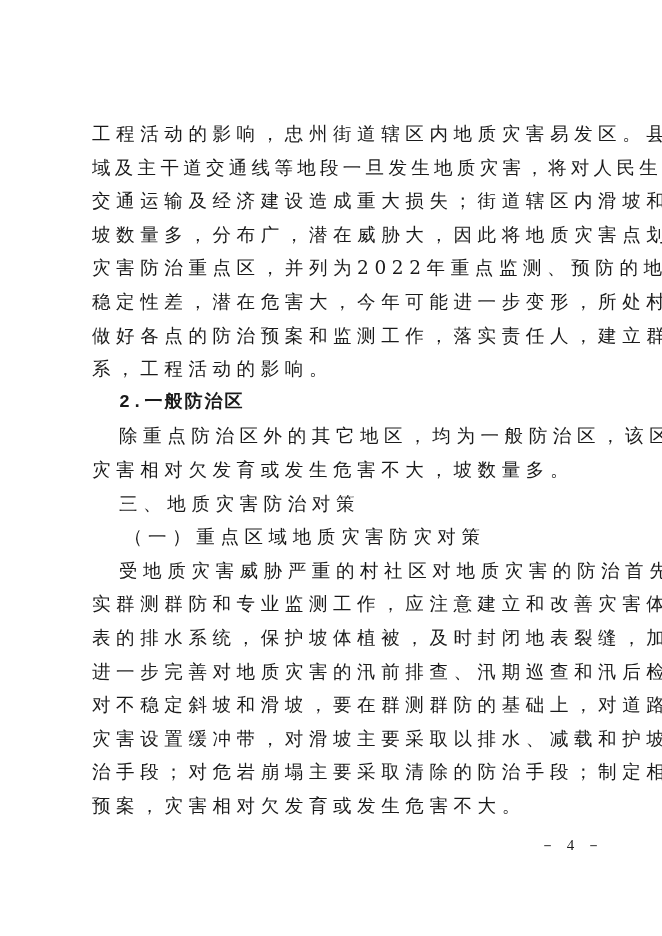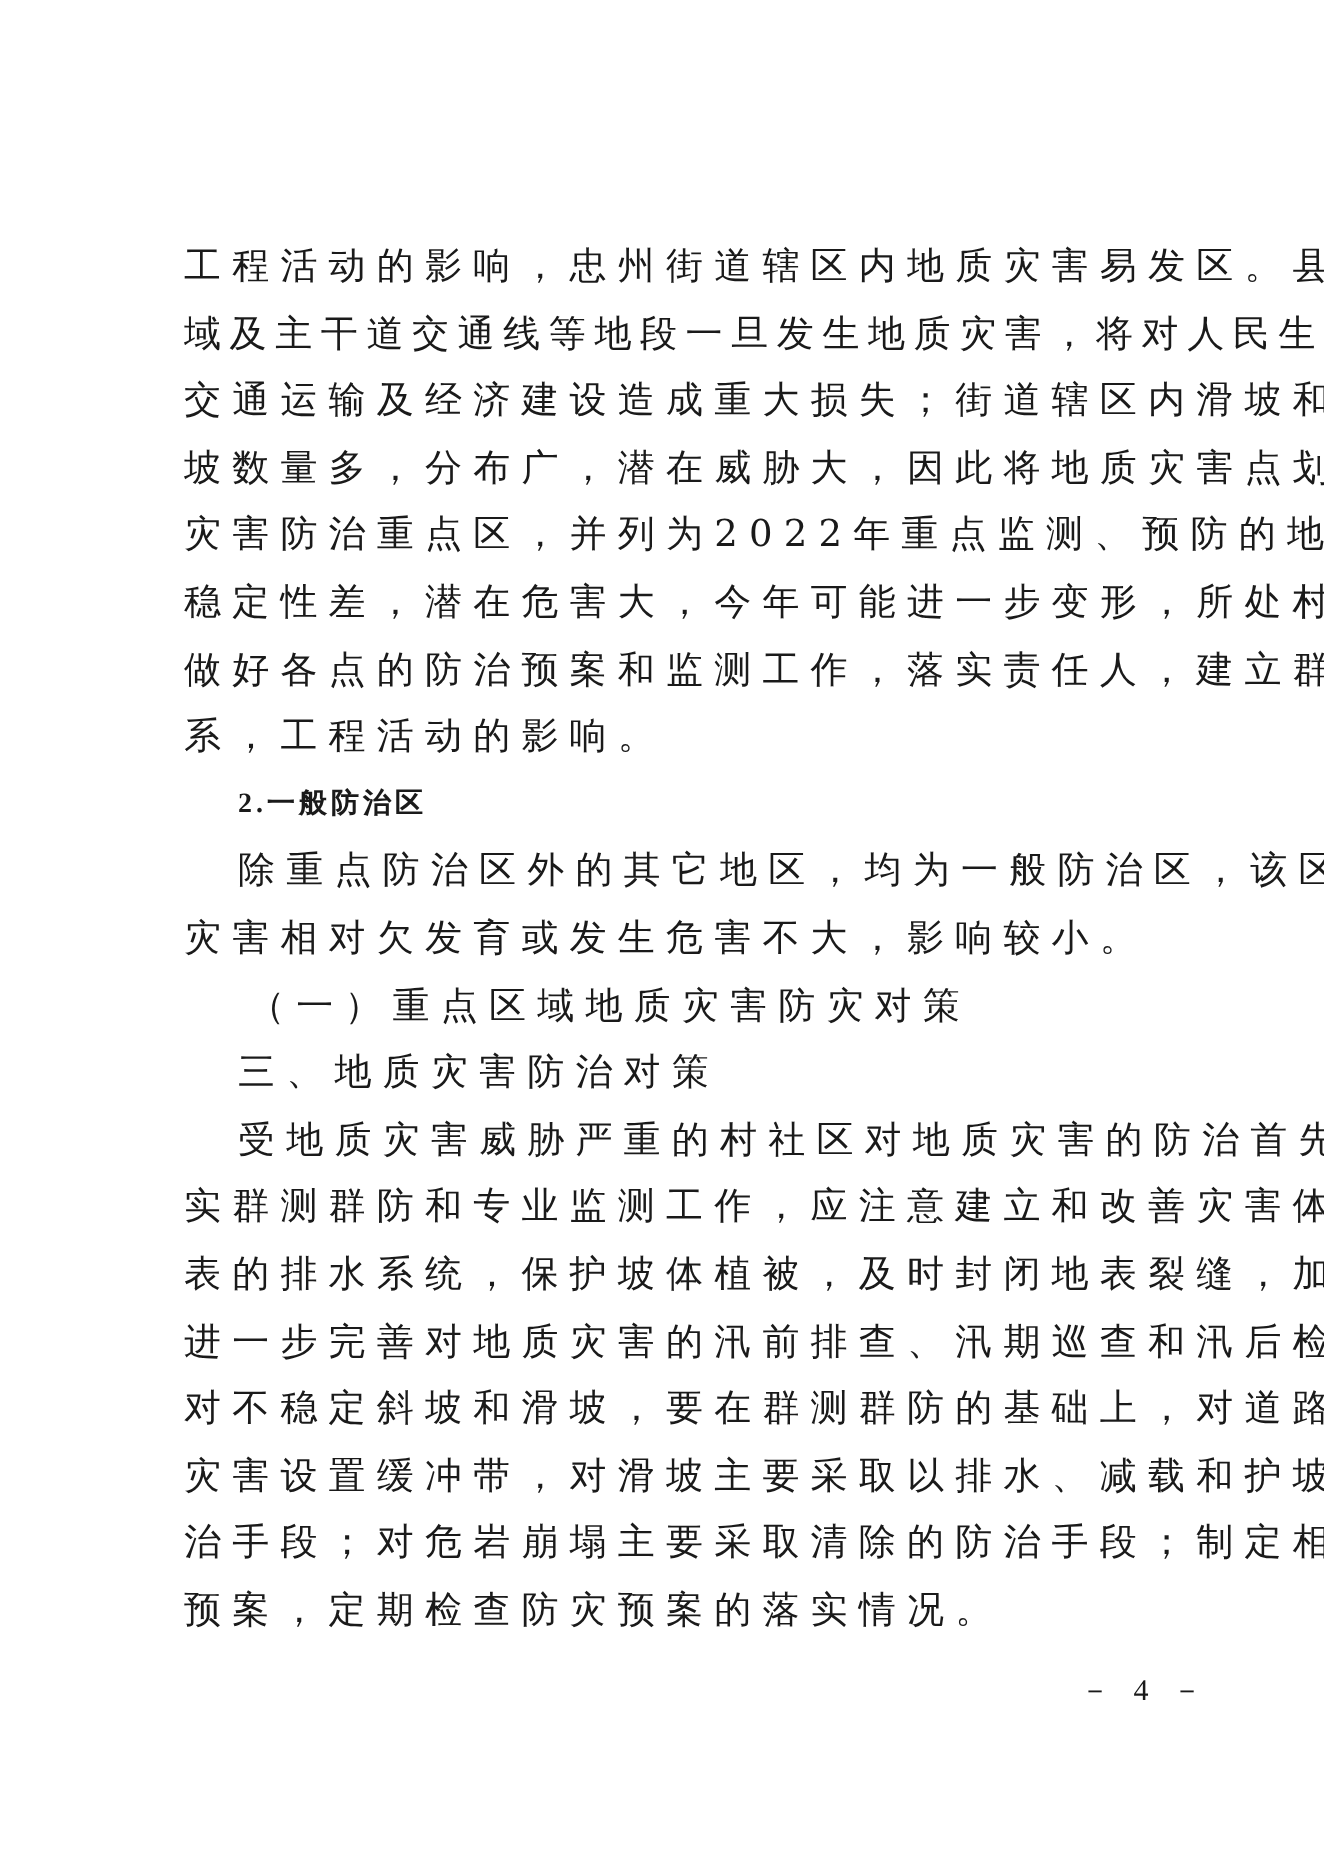--- a/index.html
+++ b/index.html
@@ -8,21 +8,21 @@
     font-family: "DejaVu Serif", "Liberation Serif", serif;
     color: #1a1a1a;
   }
   .page { position: absolute; left: 92px; top: 117px; width: 488px; }
   .line {
     height: 33.6px; line-height: 33.6px; font-size: 18.5px; white-space: nowrap;
     letter-spacing: 5.6px; text-align: justify; text-align-last: justify;
   }
   .line.last { text-align-last: left; }
   .indent { padding-left: 27px; }
-  .bold { font-weight: bold; font-family: Liberation Serif, serif; font-size: 14px; letter-spacing: 2px; }
+  .bold { font-weight: bold; font-family: Liberation Mono, monospace; font-size: 18px; letter-spacing: 2px; }
   .heading { text-align-last: left; }
   .sub { padding-left: 32px; text-align-last: left; }
   .page-num {
     position: absolute; left: 540px; top: 836px; font-size: 15px; letter-spacing: 4px;
     font-family: "Liberation Serif", "DejaVu Serif", serif;
   }
   .narrow { letter-spacing: 4.3px; }
 </style>
 </head>
 <body>
@@ -36,32 +36,32 @@
     <div class="line">灾害防治重点区，并列为2022年重点监测、预防的地质灾害点</div>
     <div class="line">稳定性差，潜在危害大，今年可能进一步变形，所处村及单位要</div>
     <div class="line">做好各点的防治预案和监测工作，落实责任人，建立群测群防体</div>
     <div class="line last">系，工程活动的影响。</div>
   </div>
 
   <div class="line heading indent bold">2.一般防治区</div>
 
   <div>
     <div class="line indent">除重点防治区外的其它地区，均为一般防治区，该区域地质</div>
-    <div class="line last">灾害相对欠发育或发生危害不大，影响较小。</div>
+    <div class="line last">灾害相对欠发育或发生危害不大，坡数量多。</div>
   </div>
 
+  <div class="line heading indent">三、地质灾害防治对策</div>
+
   <div class="line sub">（一）重点区域地质灾害防灾对策</div>
-
-  <div class="line heading indent">三、地质灾害防治对策</div>
 
   <div>
     <div class="line indent">受地质灾害威胁严重的村社区对地质灾害的防治首先要落</div>
     <div class="line">实群测群防和专业监测工作，应注意建立和改善灾害体及周围地</div>
     <div class="line">表的排水系统，保护坡体植被，及时封闭地表裂缝，加强监测，</div>
     <div class="line">进一步完善对地质灾害的汛前排查、汛期巡查和汛后检查制度。</div>
     <div class="line">对不稳定斜坡和滑坡，要在群测群防的基础上，对道路旁的地质</div>
     <div class="line">灾害设置缓冲带，对滑坡主要采取以排水、减载和护坡为主的防</div>
     <div class="line">治手段；对危岩崩塌主要采取清除的防治手段；制定相应的防灾</div>
-    <div class="line last">预案，定期检查防灾预案的落实情况。</div>
+    <div class="line last">预案，灾害相对欠发育或发生危害不大。</div>
   </div>
 </div>
 
 <div class="page-num">－ 4 －</div>
 
 </body></html>

